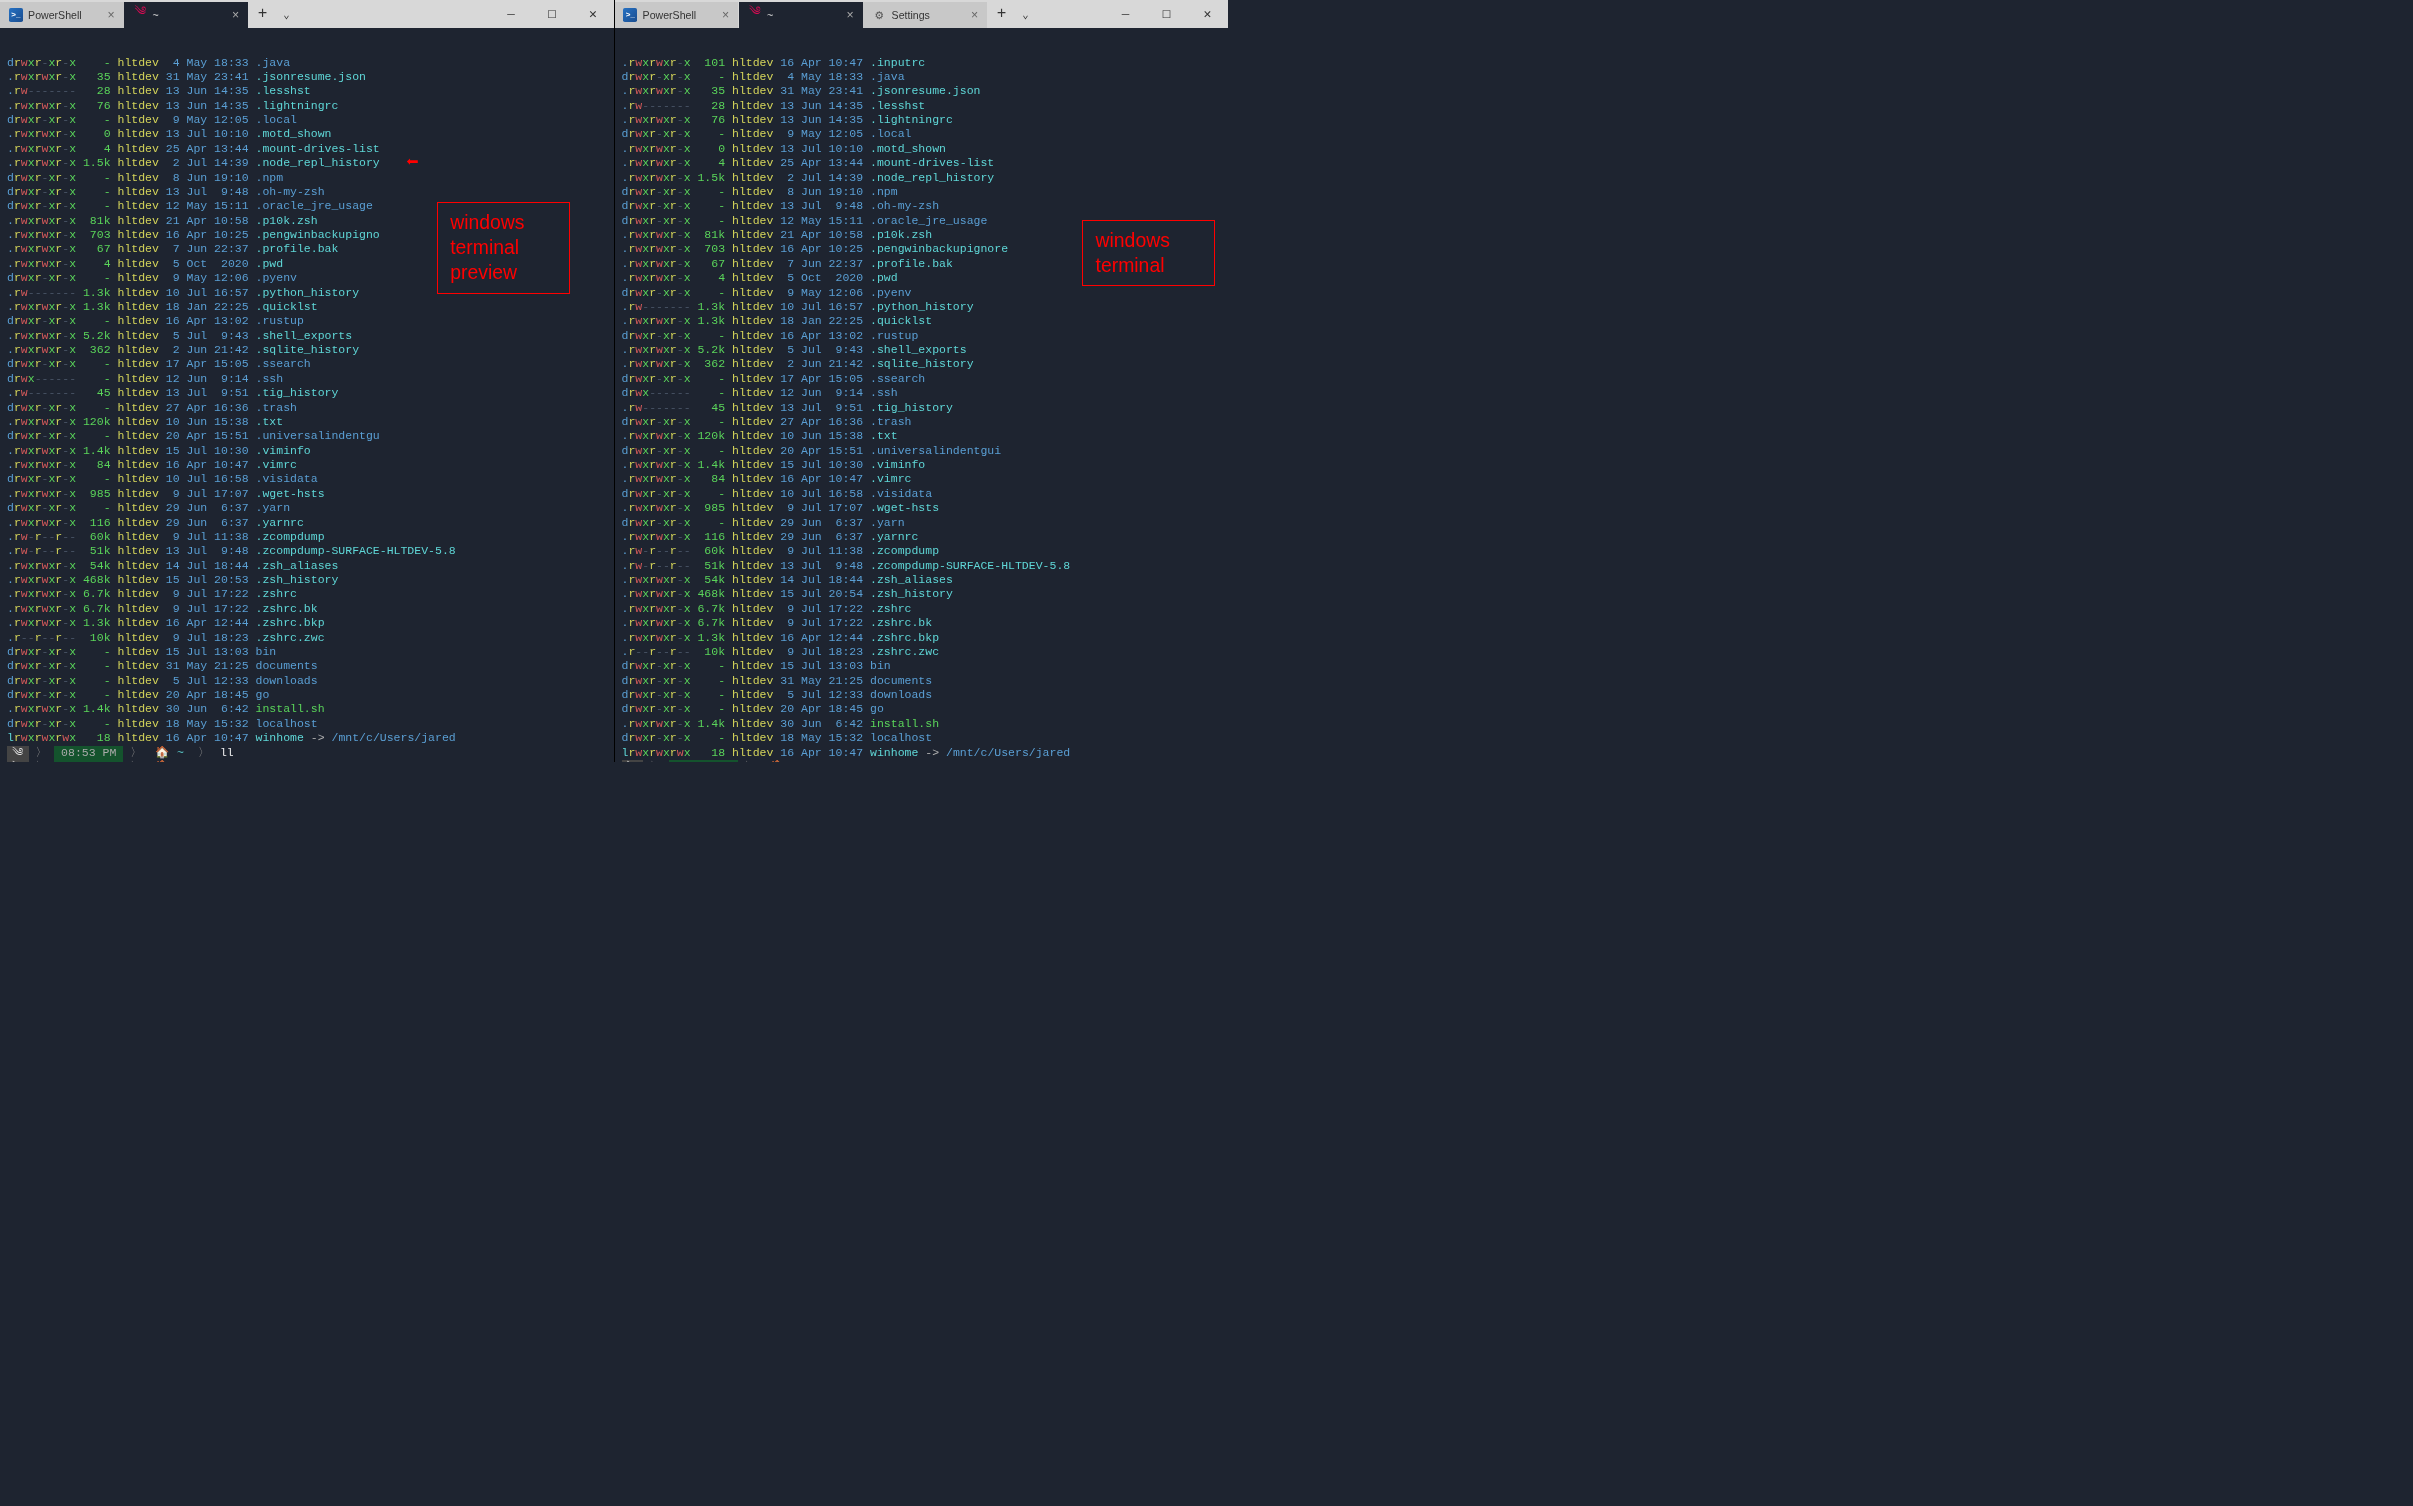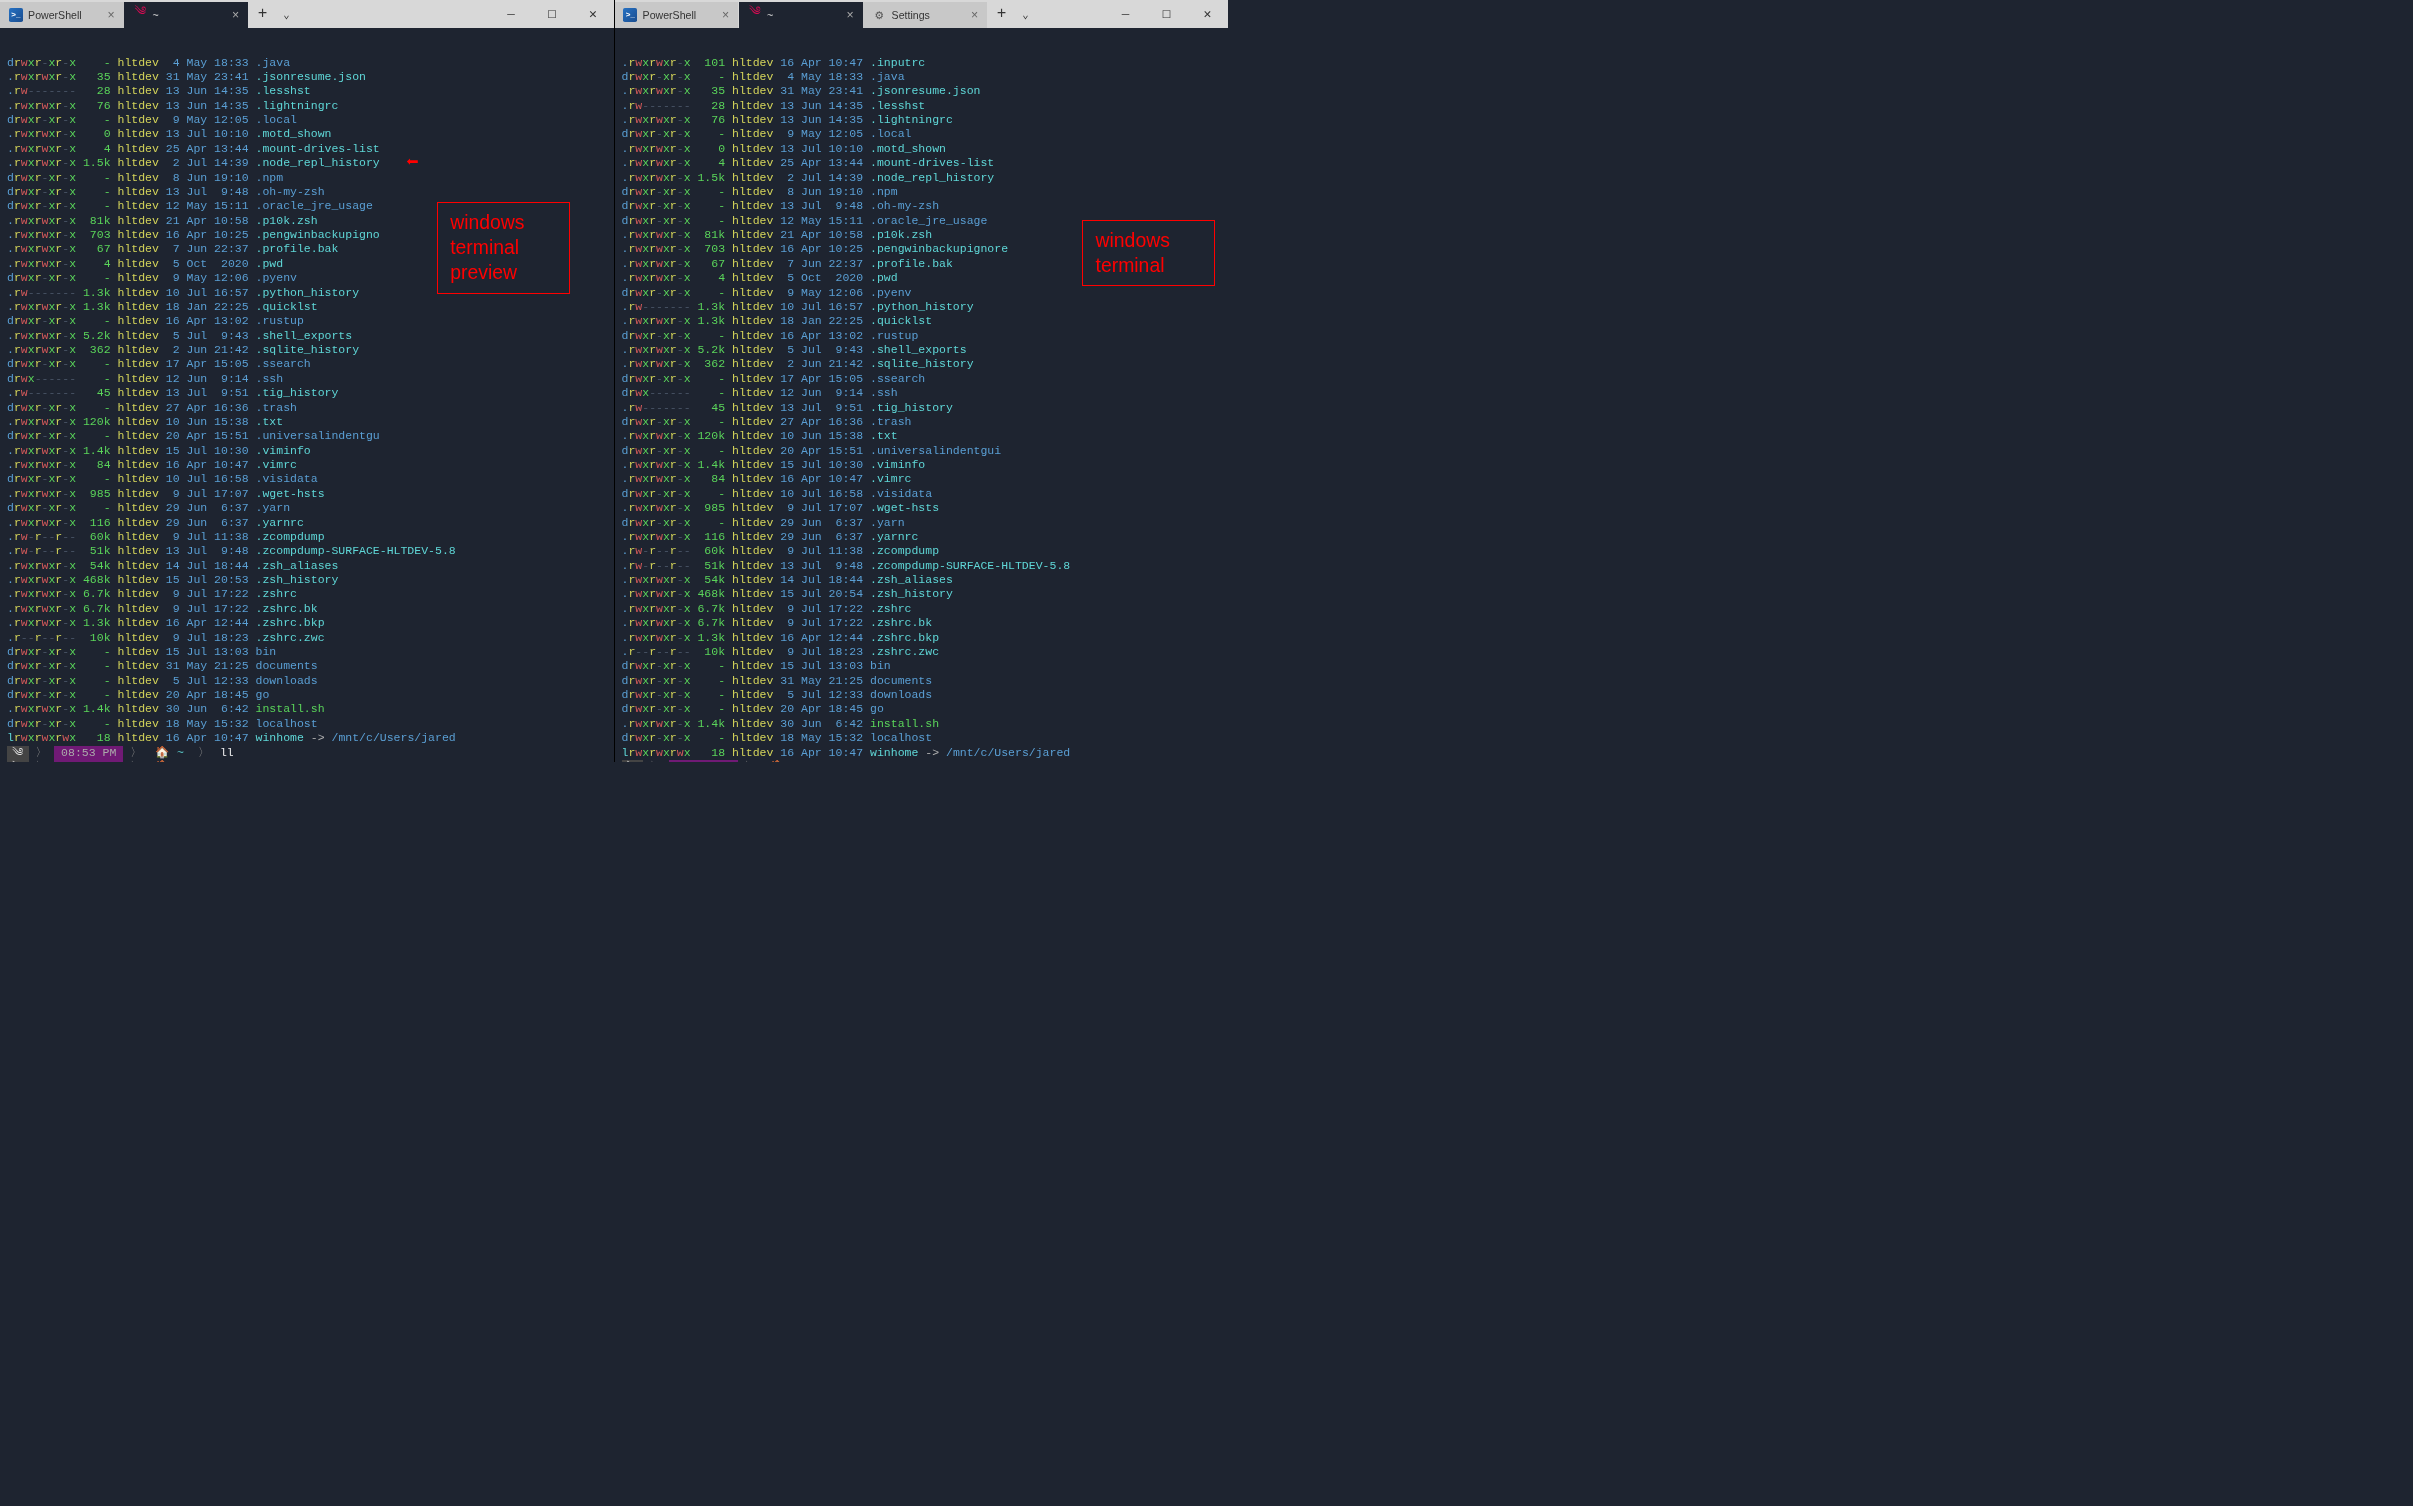--- a/index.html
+++ b/index.html
@@ -145,21 +145,21 @@
   }
   .prompt-seg {
     padding: 0 7px;
   }
   .prompt-icon {
     background: #444;
     color: #ddd;
     padding: 0 5.3px;
   }
   .prompt-time {
-    background: #701a75;
+    background: #14532d;
     color: #aaa;
   }
   .prompt-path {
     color: #5fd7d7;
   }
   .prompt-cursor {
     color: #eee;
     margin-left: 3.5px;
   }
   

